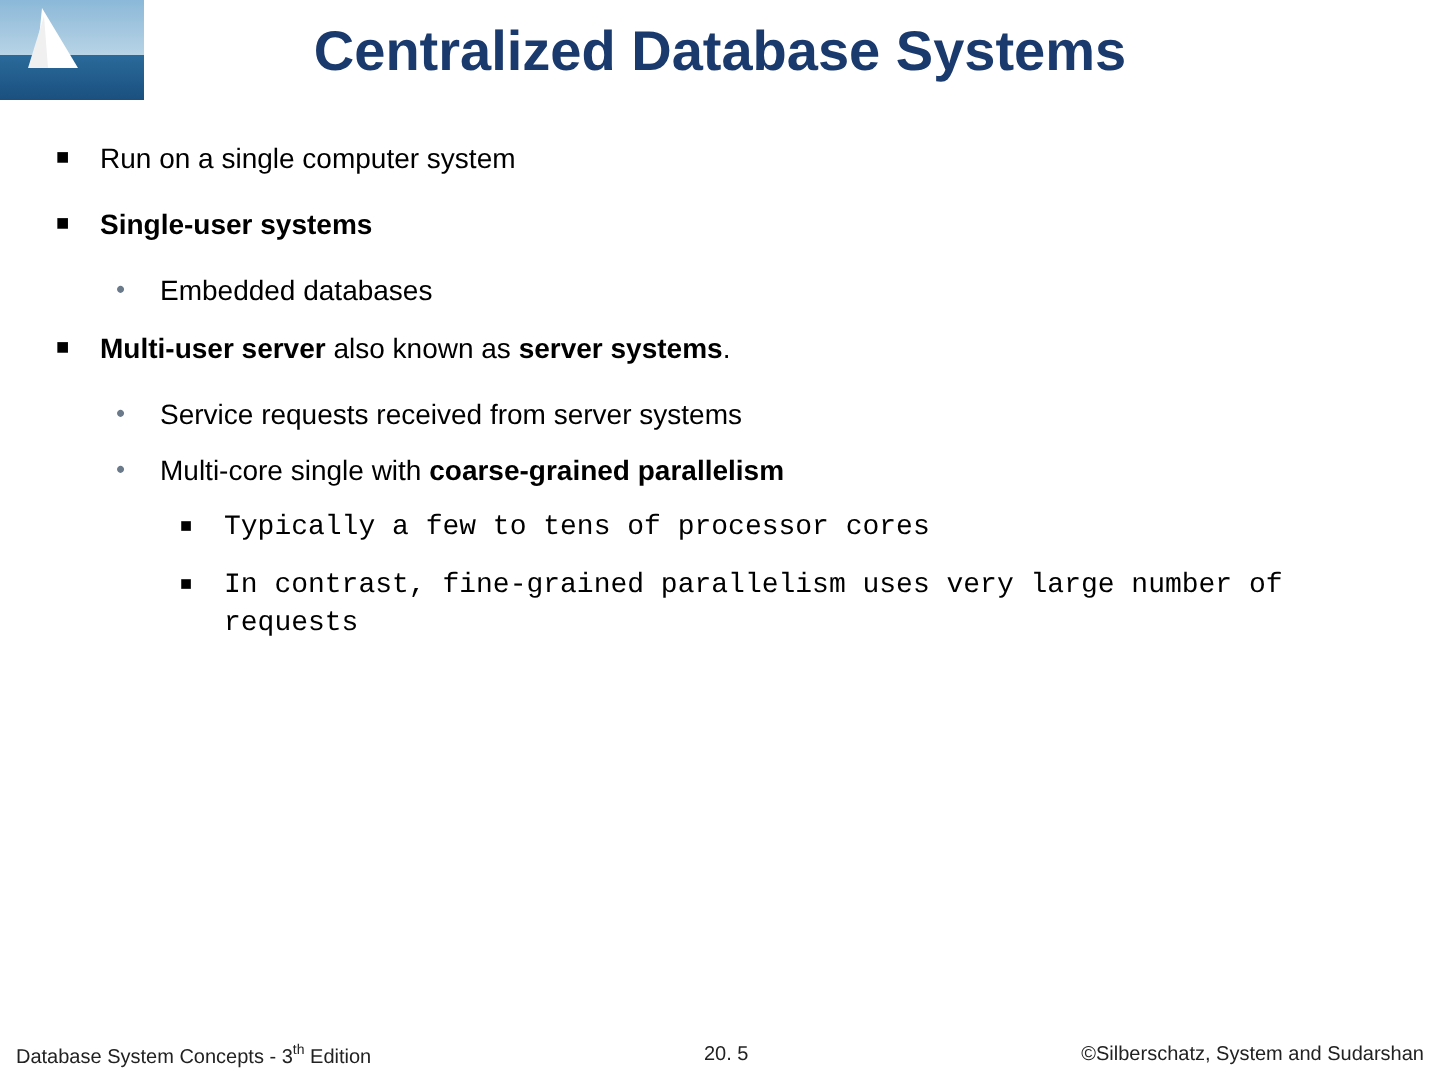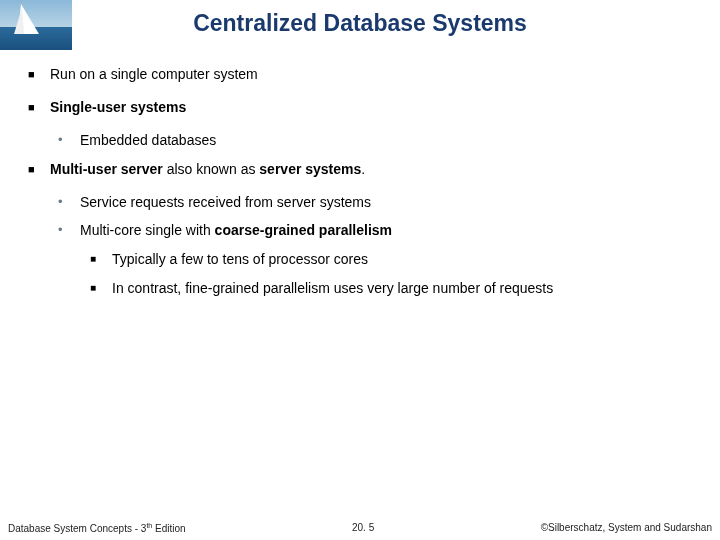--- a/index.html
+++ b/index.html
@@ -13,33 +13,33 @@
     position: absolute; left: 18px; top: 4px; width: 0; height: 0;
     border-left: 3px solid transparent; border-right: 18px solid transparent;
     border-bottom: 30px solid #fff;
   }
   .sail2 {
     position: absolute; left: 14px; top: 8px; width: 0; height: 0;
     border-left: 8px solid transparent; border-right: 2px solid transparent;
     border-bottom: 26px solid #f0f0f0;
   }
   .title {
-    text-align: center; color: #1a3a6e; font-weight: bold; font-size: 23px;
+    text-align: center; color: #1a3a6e; font-weight: bold; font-size: 28px;
     padding-top: 10px; padding-bottom: 28px;
   }
   .content { padding: 0 28px 0 28px; font-size: 14px; color: #000; line-height: 1.35; }
   .lvl1 { display: flex; margin-bottom: 14px; }
   .lvl1 .bul { width: 14px; flex-shrink: 0; font-size: 11px; padding-top: 2px; }
   .lvl1 .txt { flex: 1; padding-left: 8px; }
   .lvl2 { display: flex; margin: 10px 0 10px 30px; }
   .lvl2 .bul { width: 14px; flex-shrink: 0; color: #6a7a8a; font-size: 13px; }
   .lvl2 .txt { flex: 1; padding-left: 8px; }
   .lvl3 { display: flex; margin: 10px 0 10px 62px; }
   .lvl3 .bul { width: 14px; flex-shrink: 0; font-size: 10px; padding-top: 2px; }
-  .lvl3 .txt { flex: 1; padding-left: 8px; }
+  .lvl3 .txt { flex: 1; padding-left: 8px; font-family: Liberation Mono, monospace; }
   b { font-weight: bold; }
   .footer {
     position: absolute; bottom: 6px; left: 0; width: 720px;
     display: flex; justify-content: space-between; font-size: 10px; color: #222;
     padding: 0 8px;
   }
   .footer .sup { font-size: 7px; vertical-align: super; }
 </style>
 </head>
 <body>

